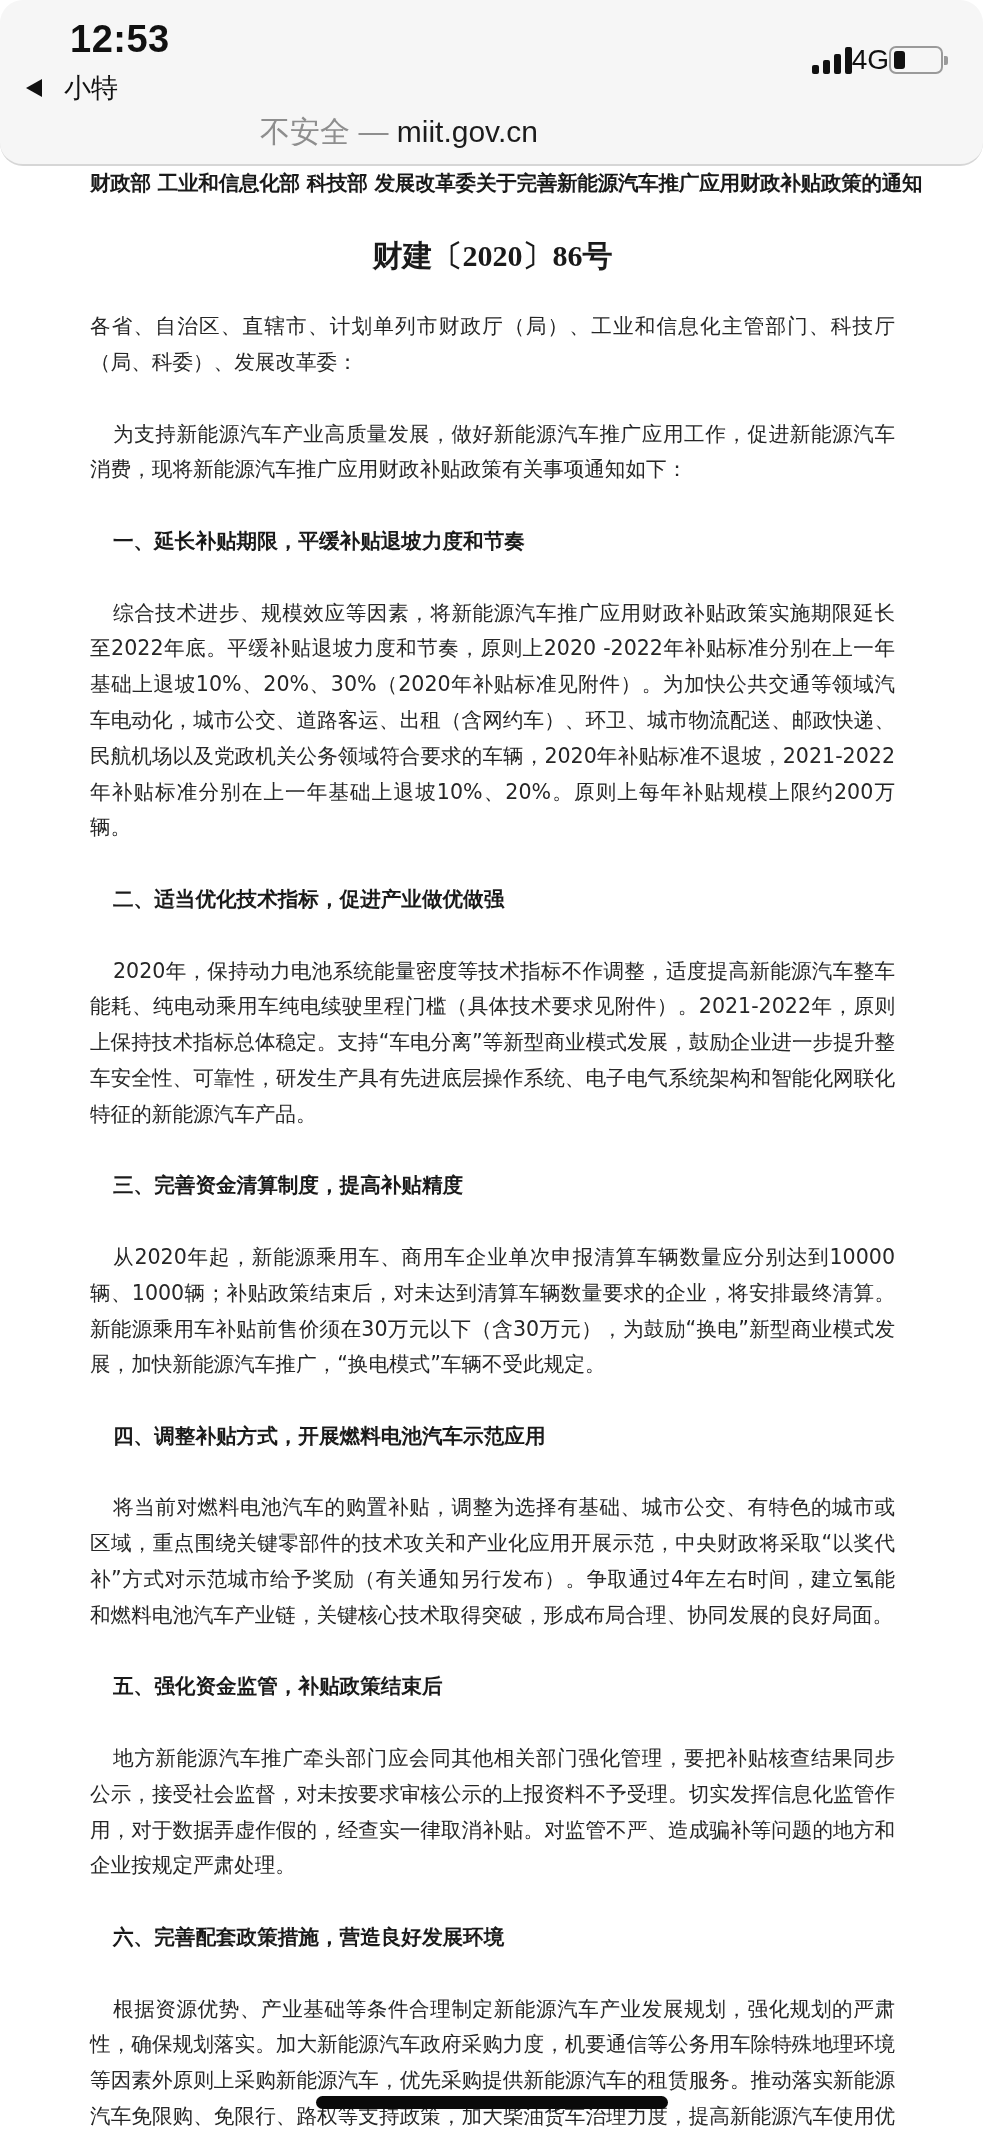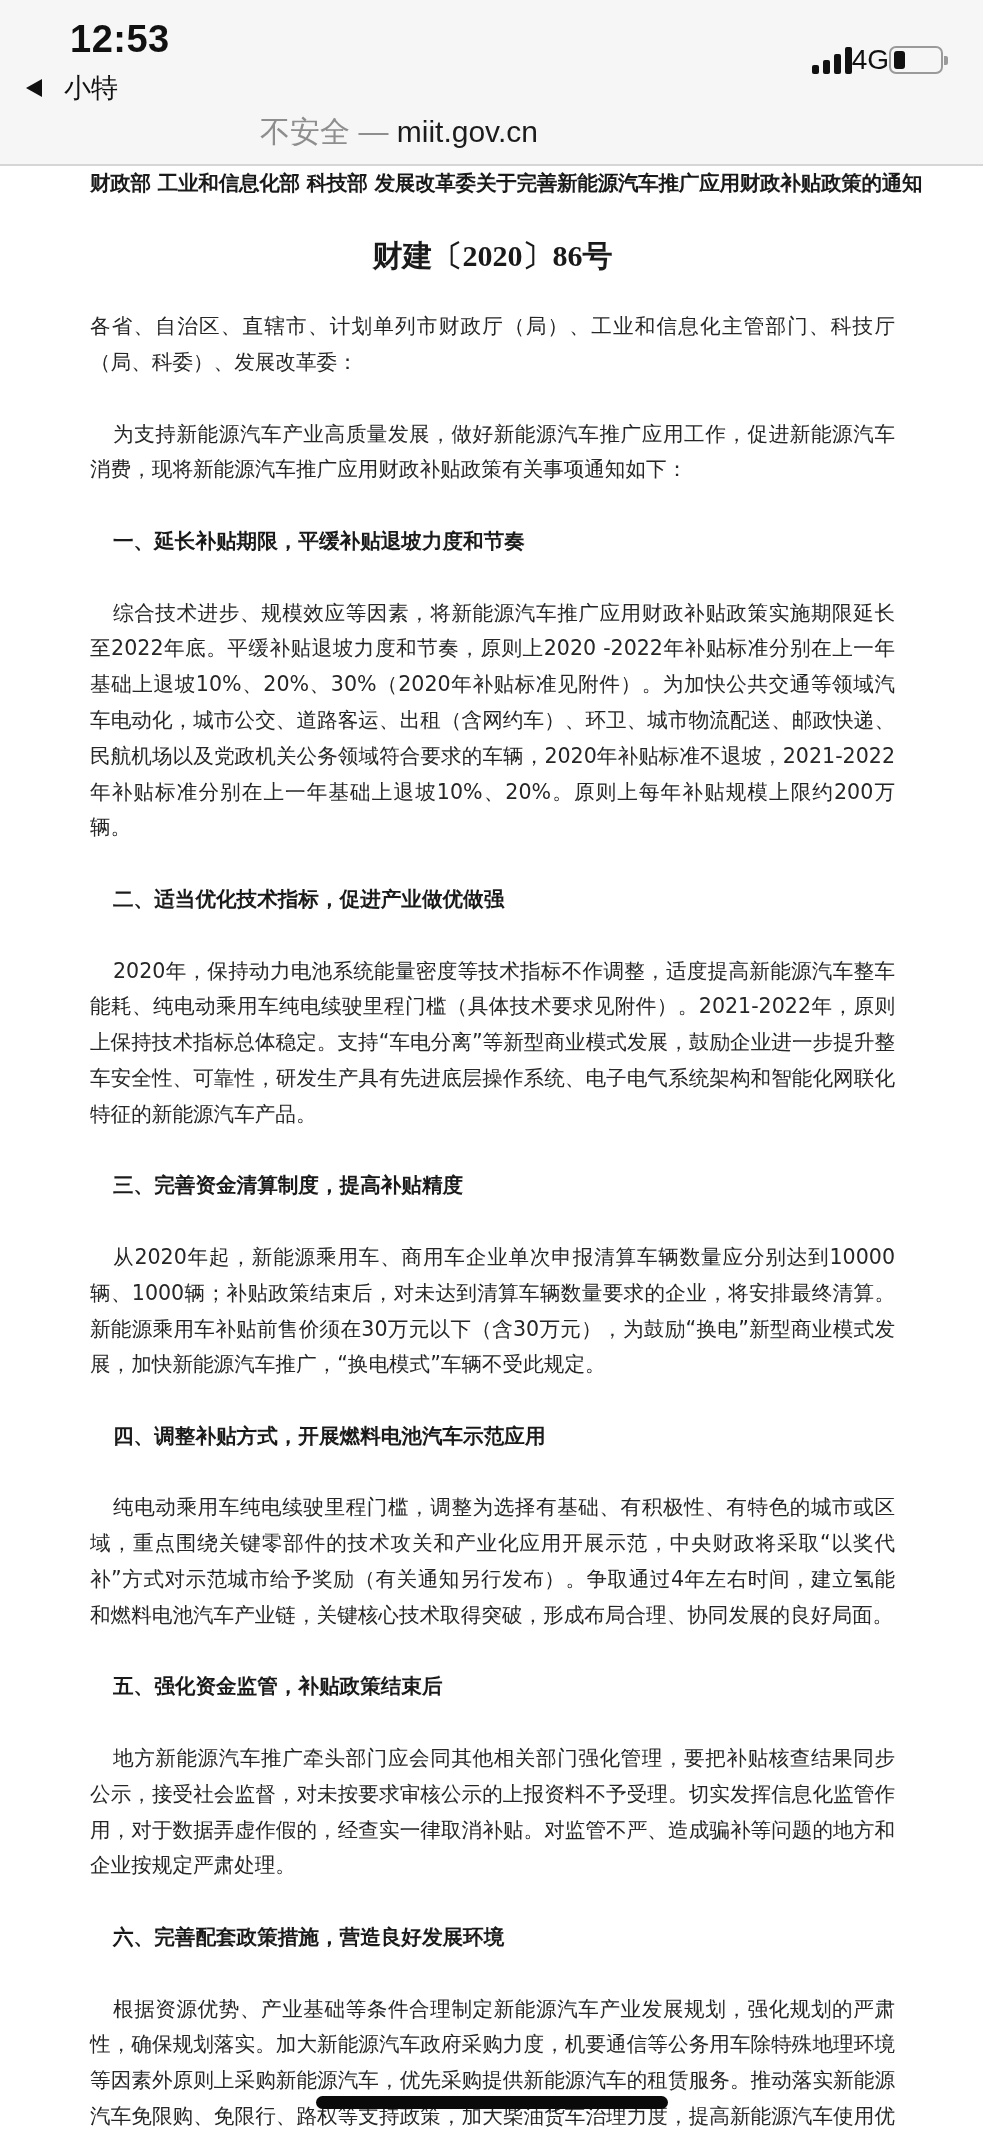--- a/index.html
+++ b/index.html
@@ -1,19 +1,19 @@
 <!DOCTYPE html>
 <html><head>
 <meta charset="utf-8">
 <style>
   * { margin: 0; padding: 0; box-sizing: border-box; }
   html, body { width: 983px; height: 2130px; overflow: hidden; background: #ffffff; }
   body { position: relative; font-family: "DejaVu Sans", "Liberation Sans", sans-serif; color: #1a1a1a; }
 
-  .chrome { position: absolute; left: 0; top: 0; width: 983px; height: 166px; background: #f6f6f6; border-bottom: 2px solid #d6d6d6; }
+  .chrome { position: absolute; left: 0; top: 0; width: 983px; height: 166px; background: #f6f6f6; border-bottom: 2px solid #d6d6d6; border-radius: 23px; }
   .time { position: absolute; left: 70px; top: 18px; font-family: "Liberation Sans", sans-serif; font-weight: bold; font-size: 38px; letter-spacing: 0.5px; color: #111; }
   .back { position: absolute; left: 26px; top: 70px; display: flex; align-items: center; gap: 22px; color: #111; }
   .back-arrow { width: 0; height: 0; border-top: 9px solid transparent; border-bottom: 9px solid transparent; border-right: 16px solid #111; }
   .back-label { font-size: 27px; }
   .status-right { position: absolute; right: 40px; top: 44px; display: flex; align-items: center; }
   .signal { display: flex; align-items: flex-end; gap: 4px; height: 27px; }
   .signal span { display: block; width: 7px; background: #111; border-radius: 2px; }
   .net { font-family: "Liberation Sans", sans-serif; font-size: 28px; color: #111; }
   .battery { position: relative; width: 54px; height: 28px; border: 2px solid #9a9a9a; border-radius: 7px; padding: 3px; }
   .battery-level { width: 11px; height: 100%; background: #111; border-radius: 3px; }
@@ -78,21 +78,21 @@
   <div class="para indent">2020年，保持动力电池系统能量密度等技术指标不作调整，适度提高新能源汽车整车能耗、纯电动乘用车纯电续驶里程门槛（具体技术要求见附件）。2021-2022年，原则上保持技术指标总体稳定。支持“车电分离”等新型商业模式发展，鼓励企业进一步提升整车安全性、可靠性，研发生产具有先进底层操作系统、电子电气系统架构和智能化网联化特征的新能源汽车产品。</div>
   <div class="gap"></div>
 
   <div class="heading">三、完善资金清算制度，提高补贴精度</div>
   <div class="gap"></div>
   <div class="para indent">从2020年起，新能源乘用车、商用车企业单次申报清算车辆数量应分别达到10000辆、1000辆；补贴政策结束后，对未达到清算车辆数量要求的企业，将安排最终清算。新能源乘用车补贴前售价须在30万元以下（含30万元），为鼓励“换电”新型商业模式发展，加快新能源汽车推广，“换电模式”车辆不受此规定。</div>
   <div class="gap"></div>
 
   <div class="heading">四、调整补贴方式，开展燃料电池汽车示范应用</div>
   <div class="gap"></div>
-  <div class="para indent">纯电动乘用车纯电续驶里程门槛，调整为选择有基础、有积极性、有特色的城市或区域，重点围绕关键零部件的技术攻关和产业化应用开展示范，中央财政将采取“以奖代补”方式对示范城市给予奖励（有关通知另行发布）。争取通过4年左右时间，建立氢能和燃料电池汽车产业链，关键核心技术取得突破，形成布局合理、协同发展的良好局面。</div>
+  <div class="para indent">将当前对燃料电池汽车的购置补贴，调整为选择有基础、城市公交、有特色的城市或区域，重点围绕关键零部件的技术攻关和产业化应用开展示范，中央财政将采取“以奖代补”方式对示范城市给予奖励（有关通知另行发布）。争取通过4年左右时间，建立氢能和燃料电池汽车产业链，关键核心技术取得突破，形成布局合理、协同发展的良好局面。</div>
   <div class="gap"></div>
 
   <div class="heading">五、强化资金监管，补贴政策结束后</div>
   <div class="gap"></div>
   <div class="para indent">地方新能源汽车推广牵头部门应会同其他相关部门强化管理，要把补贴核查结果同步公示，接受社会监督，对未按要求审核公示的上报资料不予受理。切实发挥信息化监管作用，对于数据弄虚作假的，经查实一律取消补贴。对监管不严、造成骗补等问题的地方和企业按规定严肃处理。</div>
   <div class="gap"></div>
 
   <div class="heading">六、完善配套政策措施，营造良好发展环境</div>
   <div class="gap"></div>
   <div class="para indent">根据资源优势、产业基础等条件合理制定新能源汽车产业发展规划，强化规划的严肃性，确保规划落实。加大新能源汽车政府采购力度，机要通信等公务用车除特殊地理环境等因素外原则上采购新能源汽车，优先采购提供新能源汽车的租赁服务。推动落实新能源汽车免限购、免限行、路权等支持政策，加大柴油货车治理力度，提高新能源汽车使用优势。</div>

